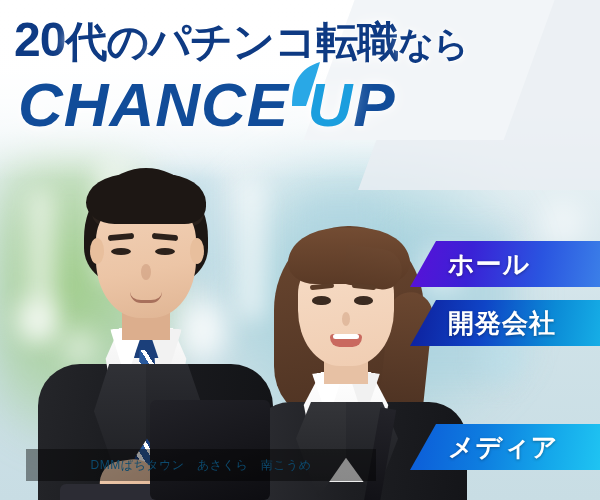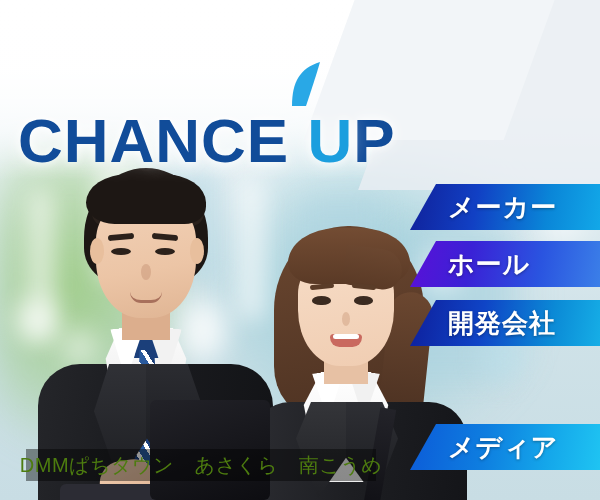--- a/index.html
+++ b/index.html
@@ -217,24 +217,23 @@
     font-weight:900;color:#0e3a83;letter-spacing:-1px;
     text-shadow:0 0 9px rgba(255,255,255,.95),0 0 18px rgba(255,255,255,.9),1px 1px 0 rgba(255,255,255,.8);
     white-space:nowrap;
   }
   .headline .big{font-size:48px;line-height:1;}
   .headline .mid{font-size:42px;line-height:1;}
   .headline .sm{font-size:35px;line-height:1;}
 
   .chanceup{
     position:absolute;left:18px;top:74px;white-space:nowrap;
-    font-weight:900;font-size:62px;line-height:1;
+    font-style:italic;font-weight:900;font-size:62px;line-height:1;
     letter-spacing:1px;
     text-shadow:0 0 10px rgba(255,255,255,.95),0 0 20px rgba(255,255,255,.85);
-    margin-top:36px;
   }
   .cu-main{color:#114c99;}
   .cu-u{color:#1b9ede;position:relative;display:inline-block;}
   .cu-swoosh{
     position:absolute;left:286px;top:62px;width:40px;height:44px;pointer-events:none;
   }
 
   
   .badge{
     position:absolute;right:2px;
@@ -258,21 +257,21 @@
   #btn4{top:359px;background:linear-gradient(100deg,#6a0fe0 0%,#7a2ae8 28%,#4a5ce4 66%,#3f8ce8 100%);}
   #btn5{top:424px;background:linear-gradient(100deg,#0c5bd8 0%,#0e7ee0 40%,#14a6ea 72%,#1fc4f2 100%);align-items:center;}
 
   
   .caption{
     position:absolute;left:26px;top:449px;width:350px;height:32px;
     background:rgba(0,0,0,.42);
     display:flex;align-items:center;justify-content:center;
   }
   .caption span{
-    color:#4d7c0f;font-size:20px;font-weight:400;letter-spacing:.5px;white-space:nowrap;
+    color:#0c4a6e;font-size:12px;font-weight:400;letter-spacing:.5px;white-space:nowrap;
   }
 </style>
 </head>
 <body>
 
 <div id="banner">
 
   <div class="bg-base"></div>
   <div class="bg-bokeh">
     <div class="bg-green"></div>
@@ -336,36 +335,36 @@
     <div class="w-fringe"></div>
     <div class="w-brow l"></div>
     <div class="w-brow r"></div>
     <div class="w-eye l"></div>
     <div class="w-eye r"></div>
     <div class="w-nose"></div>
     <div class="w-mouth"></div>
   </div>
   <div class="w-bag"></div>
 
+  <div class="headline">
+    <span class="big">20</span><span class="mid">代の</span><span class="mid">パチンコ転職</span><span class="sm">なら</span>
+  </div>
 
   <div class="chanceup">
     <span class="cu-main">CHANCE </span><span class="cu-u">U</span><span class="cu-main">P</span>
   </div>
   <svg class="cu-swoosh" viewBox="0 0 40 44">
     <path d="M6 44 C6 20 14 6 34 0 C30 14 26 26 20 44 Z" fill="#29a8e6"></path>
   </svg>
 
   <div class="badge">
     
     
   </div>
 
-  <div class="btn" id="btn1">
-    <span>メーカー</span>
-  </div>
   <div class="btn" id="btn2">
     <span>ホール</span>
   </div>
   <div class="btn" id="btn3">
     <span>開発会社</span>
   </div>
   <div class="btn" id="btn5">
     <span>メディア</span>
   </div>
 

